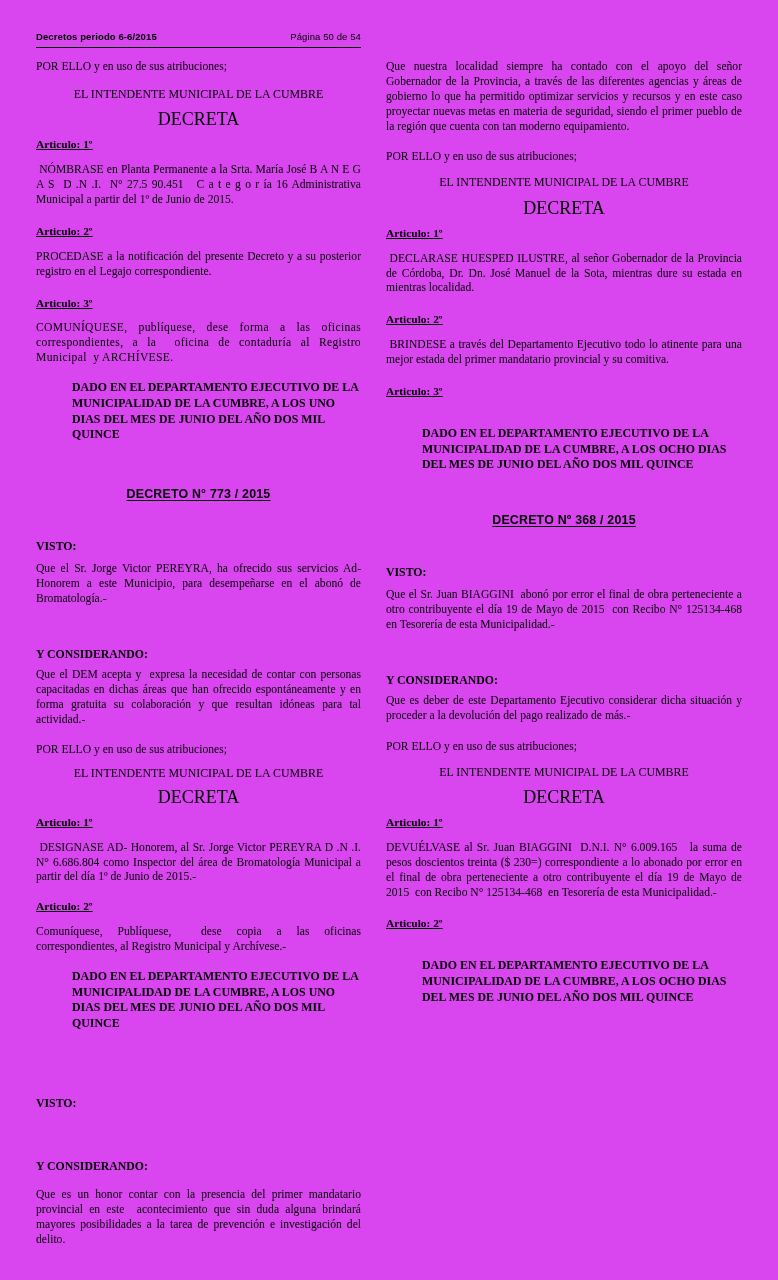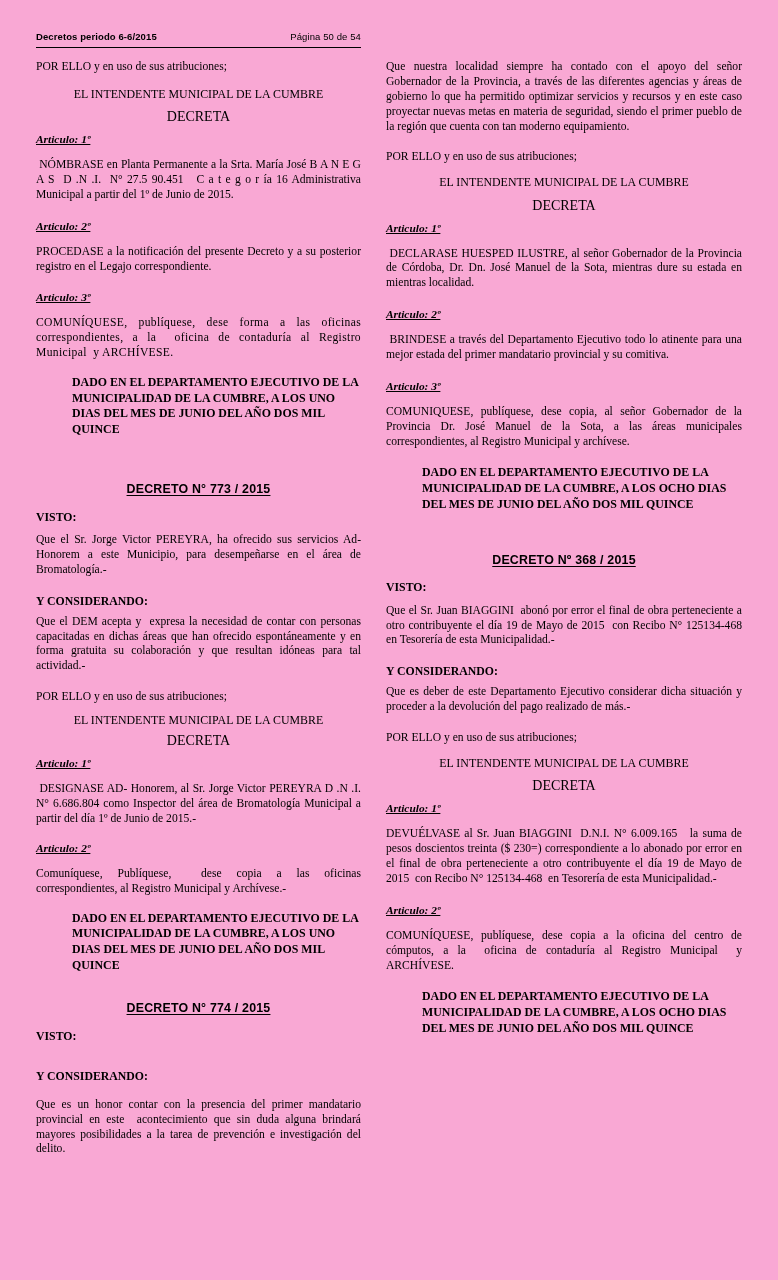--- a/index.html
+++ b/index.html
@@ -6,21 +6,21 @@
   body{
     width:778px;height:1280px;
     font-family:"Liberation Serif","DejaVu Serif",serif;
     color:#000;
     position:relative;
     overflow:hidden;
   }
   .page{
     position:absolute;
     left:0;top:0;width:778px;height:1280px;
-    background:#f9a8d4;
+    background:#d946ef;
     overflow:hidden;
   }
 
   
   .header{
     position:absolute;
     left:36px;top:31px;
     width:325px;
     font-family:"Liberation Sans","DejaVu Sans",sans-serif;
     font-size:9.5px;
@@ -76,25 +76,26 @@
     white-space:pre-wrap;
   }
   .plain{white-space:pre-wrap;}
 
   .art{
     font-weight:bold;
     text-decoration:underline;
     font-size:11.4px;
     display:inline-block;
   }
-  .art-line{margin:0;font-style:italic;}
+  .art-line{margin:0;}
 
   .visto{
     font-weight:bold;
     font-size:11.8px;
+    margin-top:24px;
   }
 
   .dado{
     font-weight:bold;
     font-size:11.9px;
     line-height:1.32;
     white-space:pre-wrap;
     margin-left:36px;
   }
 
@@ -109,21 +110,21 @@
     text-decoration:underline;
     text-underline-offset:2px;
   }
 
   .intendente{
     text-align:center;
     font-size:11.9px;
   }
   .decreta-word{
     text-align:center;
-    font-size:14px;
+    font-size:18px;
   }
 
   
   .wide{letter-spacing:.35px;}
 </style>
 </head>
 <body>
 
 <div class="page">
 
@@ -158,21 +159,21 @@
     </div>
 
     <div class="sp28"></div>
     <div class="sp16"></div>
 
     <div class="blk">
       <p class="decreto-title"><span>DECRETO N° 773 / 2015</span></p>
       <div class="sp12"></div>
       <p class="visto">VISTO:</p>
       <div class="sp8"></div>
-      <p class="just">Que el Sr. Jorge Victor PEREYRA, ha ofrecido sus servicios Ad- Honorem a este Municipio, para desempeñarse en el área de Bromatología.-</p>
+      <p class="just">Que el Sr. Jorge Victor PEREYRA, ha ofrecido sus servicios Ad- Honorem a este Municipio, para desempeñarse en el abonó de Bromatología.-</p>
       <div class="sp16"></div>
       <p class="visto">Y CONSIDERANDO:</p>
       <div class="sp6"></div>
       <p class="just">Que el DEM acepta y  expresa la necesidad de contar con personas capacitadas en dichas áreas que han ofrecido espontáneamente y en forma gratuita su colaboración y que resultan idóneas para tal actividad.-</p>
       <div class="sp16"></div>
       <p class="plain">POR ELLO y en uso de sus atribuciones;</p>
       <div class="sp8"></div>
       <p class="intendente">EL INTENDENTE MUNICIPAL DE LA CUMBRE</p>
       <div class="sp4"></div>
       <p class="decreta-word">DECRETA</p>
@@ -184,21 +185,20 @@
       <p class="art-line"><span class="art">Articulo: 2º</span></p>
       <div class="sp10"></div>
       <p class="just">Comuníquese, Publíquese,  dese copia a las oficinas correspondientes, al Registro Municipal y Archívese.-</p>
       <div class="sp14"></div>
       <p class="dado">DADO EN EL DEPARTAMENTO EJECUTIVO DE LA MUNICIPALIDAD DE LA CUMBRE, A LOS UNO DIAS DEL MES DE JUNIO DEL AÑO DOS MIL QUINCE</p>
     </div>
 
     <div class="sp28"></div>
 
     <div class="blk">
-      <p class="decreto-title"><span>DECRETO N° 774 / 2015</span></p>
       <div class="sp12"></div>
       <p class="visto">VISTO:</p>
       <div class="sp8"></div>
       <div class="sp16"></div>
       <p class="visto">Y CONSIDERANDO:</p>
       <div class="sp14"></div>
       <p class="just">Que es un honor contar con la presencia del primer mandatario provincial en este  acontecimiento que sin duda alguna brindará mayores posibilidades a la tarea de prevención e investigación del delito.</p>
     </div>
 
   </div>
@@ -217,21 +217,20 @@
       <p class="art-line"><span class="art">Articulo: 1º</span></p>
       <div class="sp10"></div>
       <p class="just"> DECLARASE HUESPED ILUSTRE, al señor Gobernador de la Provincia de Córdoba, Dr. Dn. José Manuel de la Sota, mientras dure su estada en mientras localidad.</p>
       <div class="sp16"></div>
       <p class="art-line"><span class="art">Articulo: 2º</span></p>
       <div class="sp10"></div>
       <p class="just"> BRINDESE a través del Departamento Ejecutivo todo lo atinente para una mejor estada del primer mandatario provincial y su comitiva.</p>
       <div class="sp16"></div>
       <p class="art-line"><span class="art">Articulo: 3º</span></p>
       <div class="sp10"></div>
-      <p class="just">COMUNIQUESE, publíquese, dese copia, al señor Gobernador de la Provincia Dr. José Manuel de la Sota, a las áreas municipales correspondientes, al Registro Municipal y archívese.</p>
       <div class="sp16"></div>
       <p class="dado">DADO EN EL DEPARTAMENTO EJECUTIVO DE LA MUNICIPALIDAD DE LA CUMBRE, A LOS OCHO DIAS DEL MES DE JUNIO DEL AÑO DOS MIL QUINCE</p>
     </div>
 
     <div class="sp28"></div>
     <div class="sp12"></div>
 
     <div class="blk">
       <p class="decreto-title"><span>DECRETO Nº 368 / 2015</span></p>
       <div class="sp12"></div>
@@ -248,20 +247,19 @@
       <p class="intendente">EL INTENDENTE MUNICIPAL DE LA CUMBRE</p>
       <div class="sp6"></div>
       <p class="decreta-word">DECRETA</p>
       <div class="sp6"></div>
       <p class="art-line"><span class="art">Articulo: 1º</span></p>
       <div class="sp10"></div>
       <p class="just">DEVUÉLVASE al Sr. Juan BIAGGINI  D.N.I. N° 6.009.165   la suma de pesos doscientos treinta ($ 230=) correspondiente a lo abonado por error en el final de obra perteneciente a otro contribuyente el día 19 de Mayo de 2015  con Recibo N° 125134-468  en Tesorería de esta Municipalidad.-</p>
       <div class="sp16"></div>
       <p class="art-line"><span class="art">Articulo: 2º</span></p>
       <div class="sp10"></div>
-      <p class="just">COMUNÍQUESE, publíquese, dese copia a la oficina del centro de cómputos, a la  oficina de contaduría al Registro Municipal  y ARCHÍVESE.</p>
       <div class="sp16"></div>
       <p class="dado">DADO EN EL DEPARTAMENTO EJECUTIVO DE LA MUNICIPALIDAD DE LA CUMBRE, A LOS OCHO DIAS DEL MES DE JUNIO DEL AÑO DOS MIL QUINCE</p>
     </div>
 
   </div>
 
 </div>
 
 </body></html>

